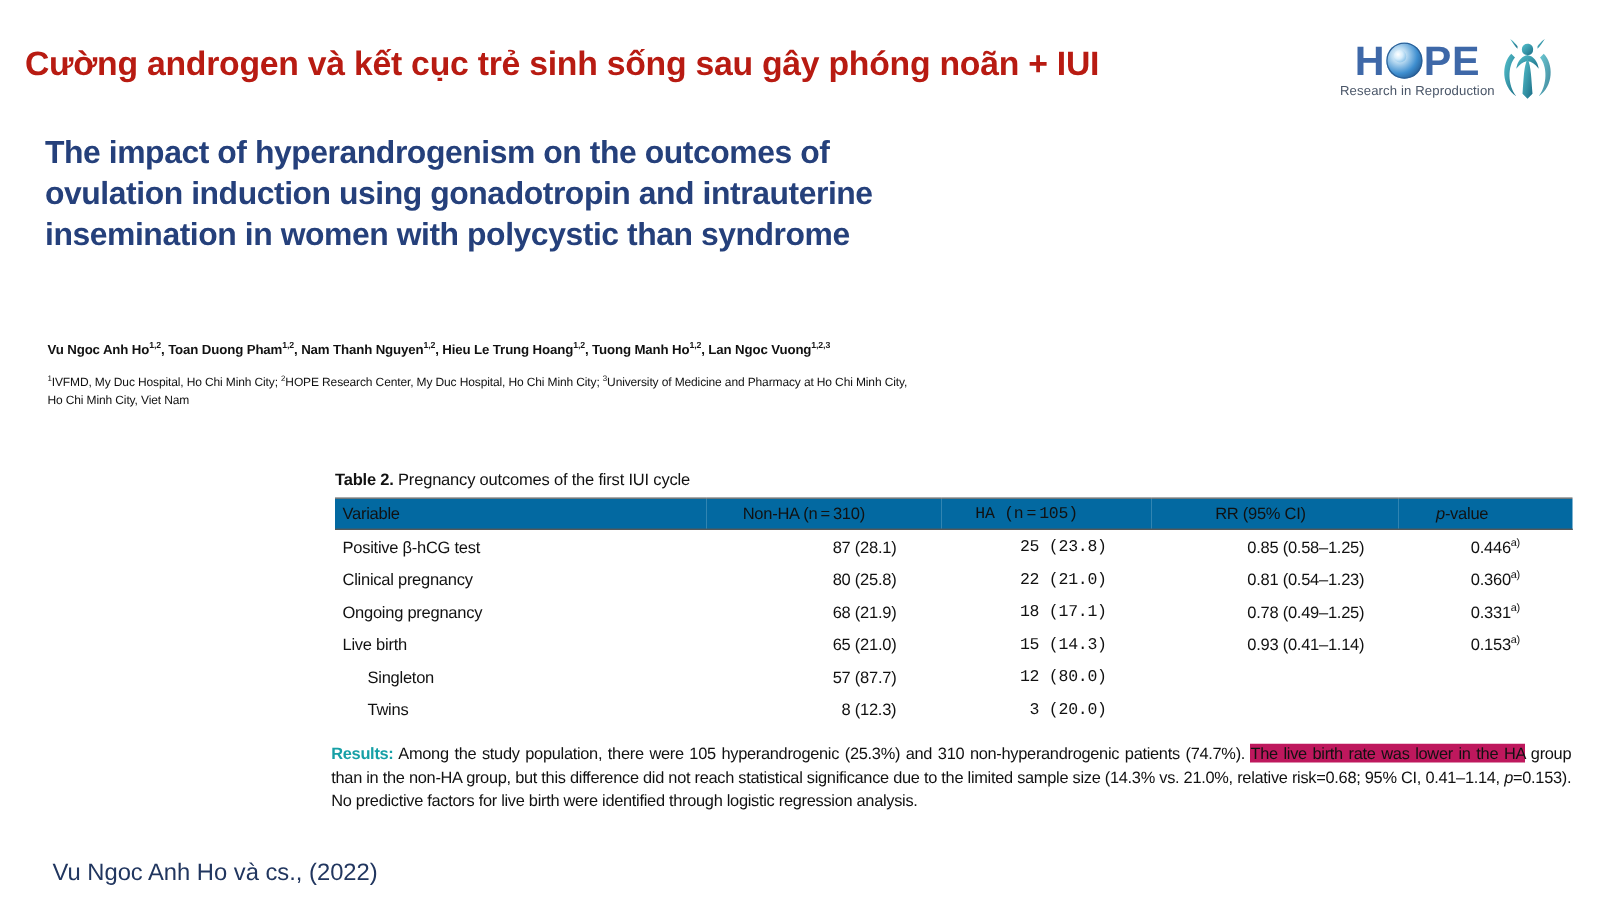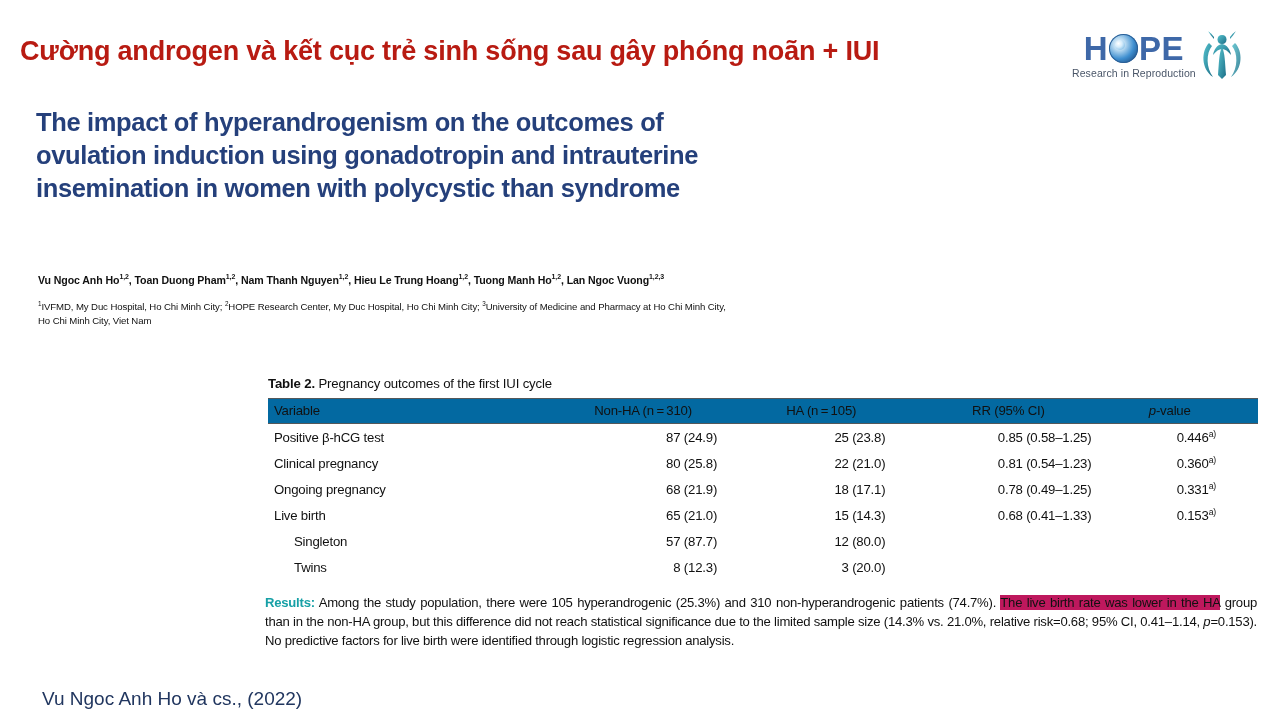--- a/index.html
+++ b/index.html
@@ -96,21 +96,21 @@
     border-top: 1.6px solid #54585A;
     border-bottom: 1.2px solid #54585A;
     letter-spacing: -0.2px;
   }
   table.ptable thead th.var { text-align: left; padding-left: 6px; }
   table.ptable tbody td { padding: 5.5px 4px; text-align: right; letter-spacing: -0.2px; }
   table.ptable tbody td.var { text-align: left; padding-left: 6px; }
   table.ptable tbody td.var.indent { padding-left: 26px; }
   .col-var  { width: 30%; }
   .col-nonha{ width: 19%; padding-right: 36px !important; }
-  .col-ha   { width: 17%; padding-right: 36px !important; }
+  .col-ha   { width: 17%; padding-right: 36px !important; font-family: Liberation Mono, monospace; }
   .col-rr   { width: 20%; padding-right: 28px !important; }
   .col-p    { width: 14%; padding-right: 42px !important; }
   .pit { font-style: italic; }
 
   
   .results {
     position: absolute; left: 265px; top: 594px; width: 992px;
     font-size: 13.1px; line-height: 1.44; color: #111; text-align: justify;
     letter-spacing: -0.23px;
   }
@@ -182,21 +182,21 @@
           <th class="var col-var">Variable</th>
           <th class="col-nonha">Non-HA (n = 310)</th>
           <th class="col-ha">HA (n = 105)</th>
           <th class="col-rr">RR (95% CI)</th>
           <th class="col-p"><span class="pit">p</span>-value</th>
         </tr>
       </thead>
       <tbody id="tbody">
           <tr>
             <td class="var col-var">Positive β-hCG test</td>
-            <td class="col-nonha">87 (24.9)</td>
+            <td class="col-nonha">87 (28.1)</td>
             <td class="col-ha">25 (23.8)</td>
             <td class="col-rr">0.85 (0.58–1.25)</td>
             <td class="col-p">0.446<sup>a)</sup></td>
           </tr>
           <tr>
             <td class="var col-var">Clinical pregnancy</td>
             <td class="col-nonha">80 (25.8)</td>
             <td class="col-ha">22 (21.0)</td>
             <td class="col-rr">0.81 (0.54–1.23)</td>
             <td class="col-p">0.360<sup>a)</sup></td>
@@ -205,21 +205,21 @@
             <td class="var col-var">Ongoing pregnancy</td>
             <td class="col-nonha">68 (21.9)</td>
             <td class="col-ha">18 (17.1)</td>
             <td class="col-rr">0.78 (0.49–1.25)</td>
             <td class="col-p">0.331<sup>a)</sup></td>
           </tr>
           <tr>
             <td class="var col-var">Live birth</td>
             <td class="col-nonha">65 (21.0)</td>
             <td class="col-ha">15 (14.3)</td>
-            <td class="col-rr">0.68 (0.41–1.33)</td>
+            <td class="col-rr">0.93 (0.41–1.14)</td>
             <td class="col-p">0.153<sup>a)</sup></td>
           </tr>
           <tr>
             <td class="var col-var indent">Singleton</td>
             <td class="col-nonha">57 (87.7)</td>
             <td class="col-ha">12 (80.0)</td>
             <td class="col-rr"></td>
             <td class="col-p"></td>
           </tr>
           <tr>

